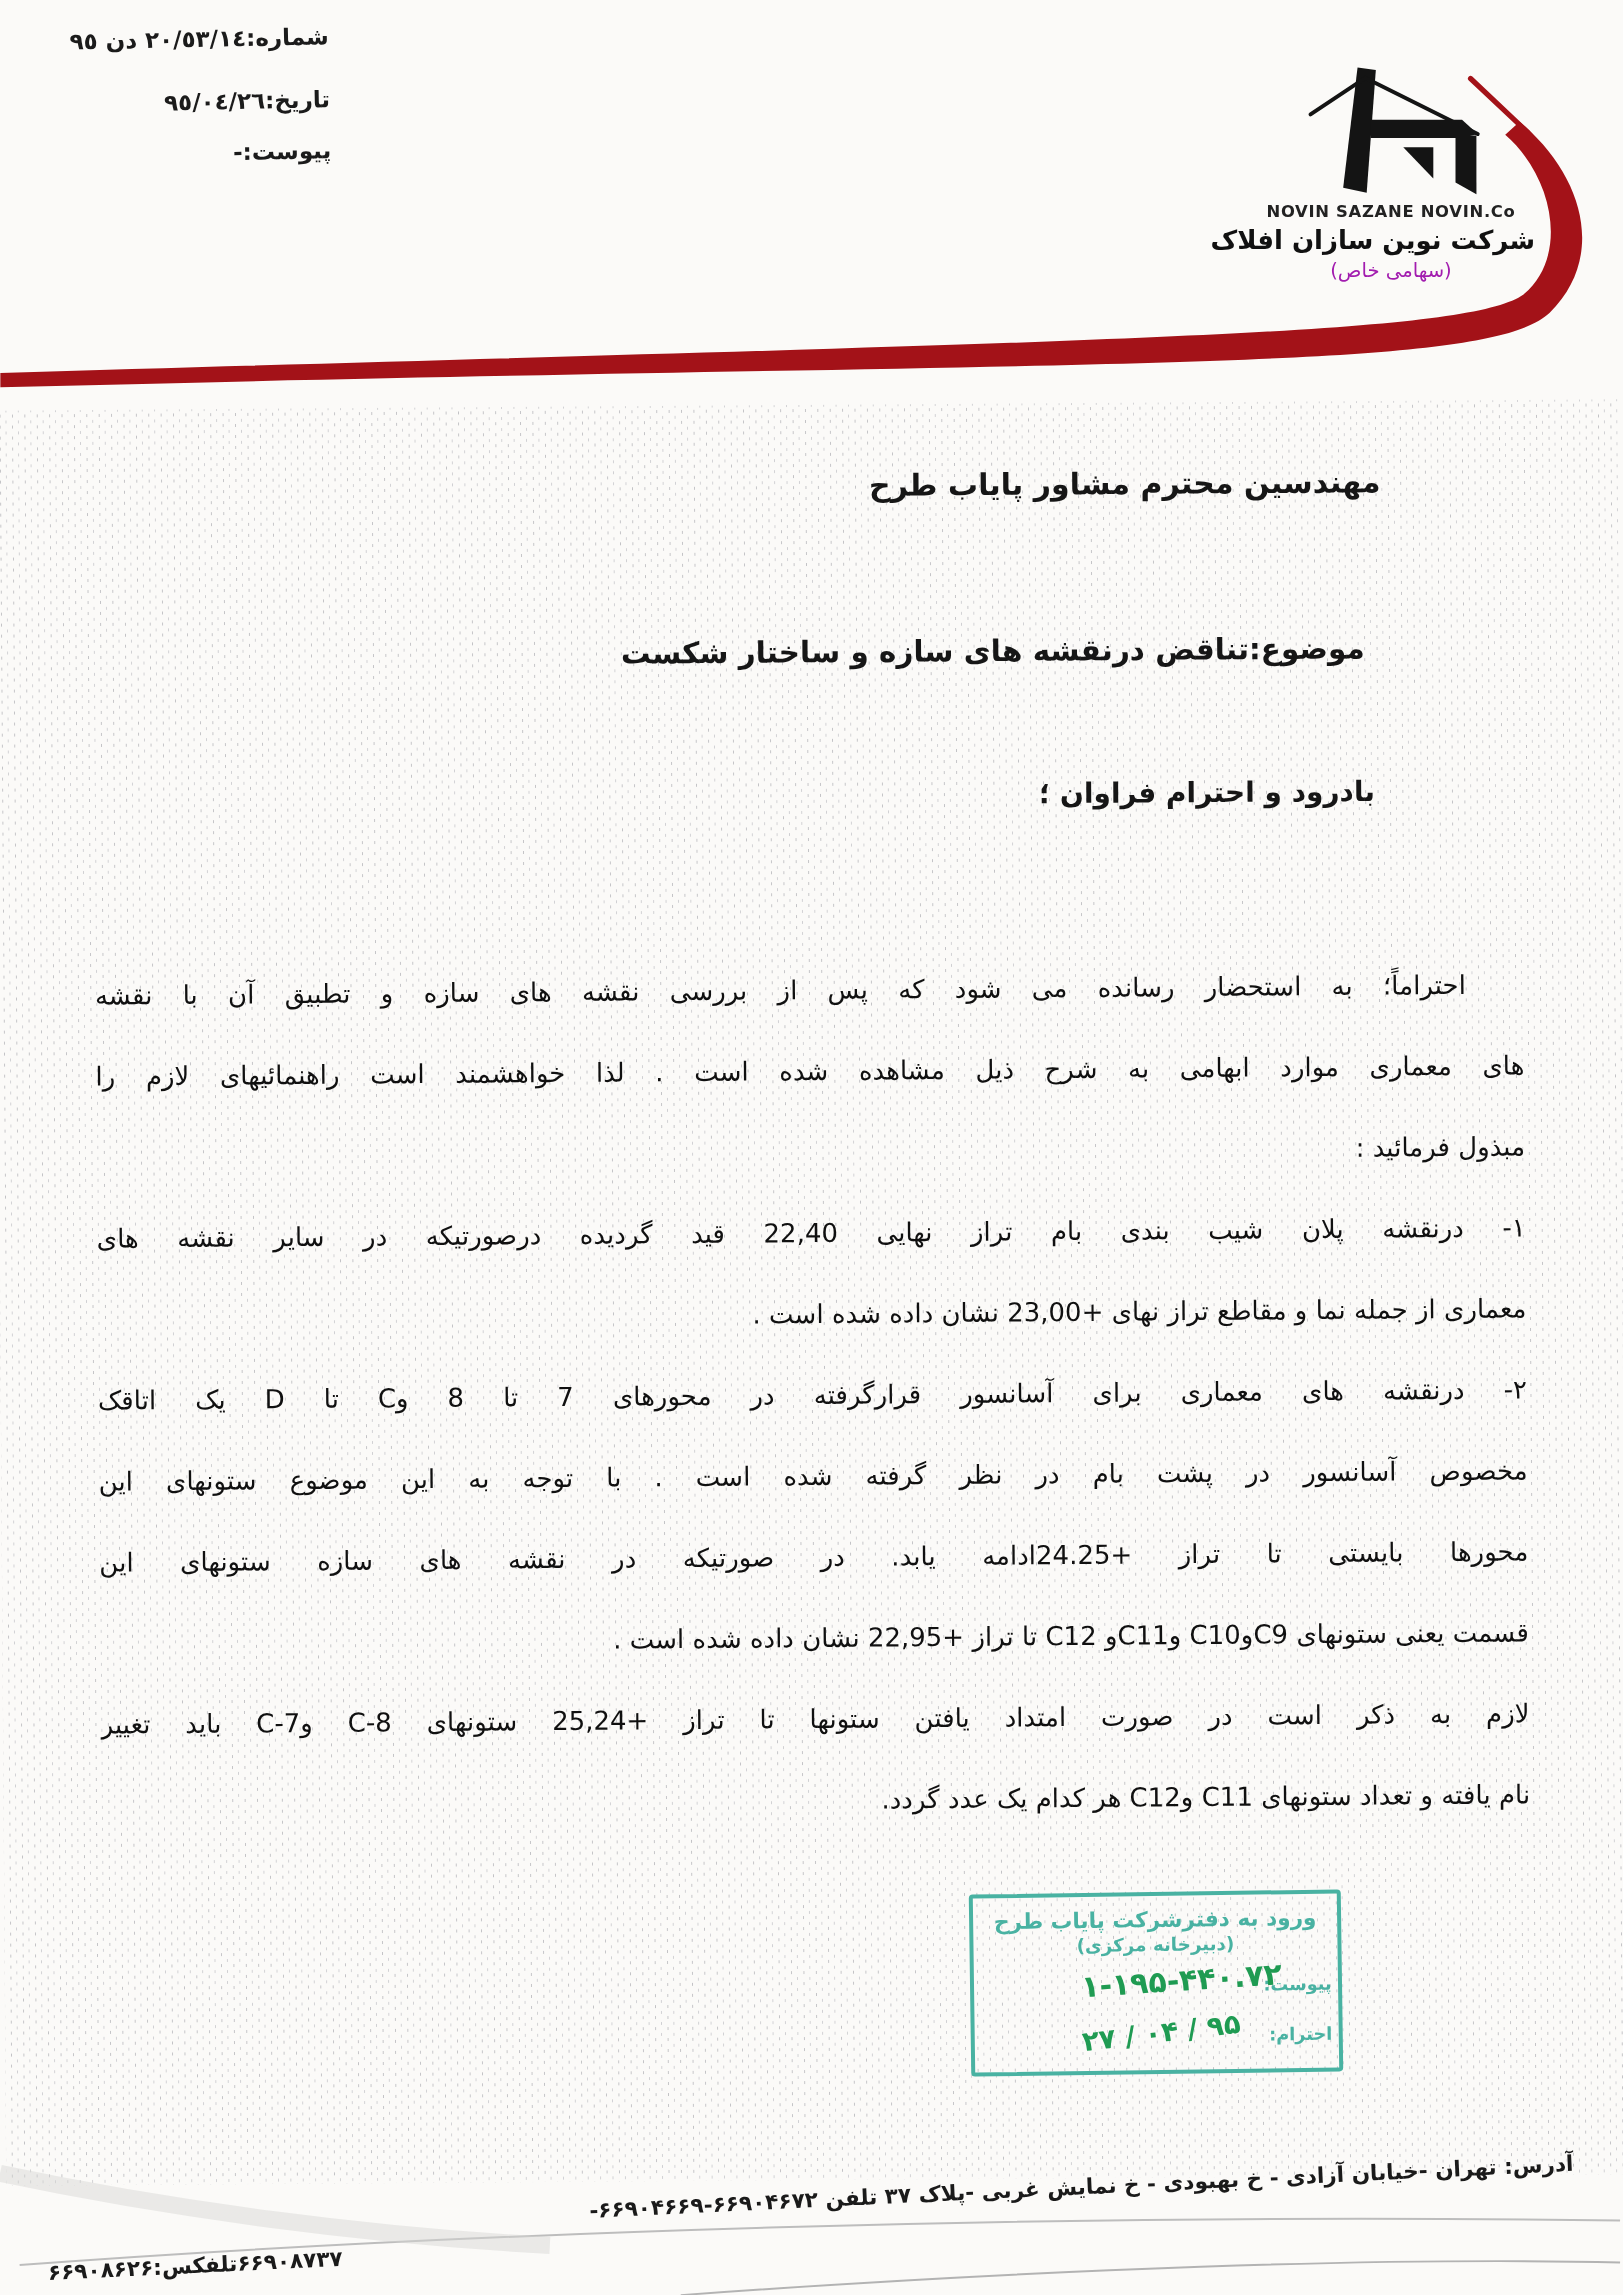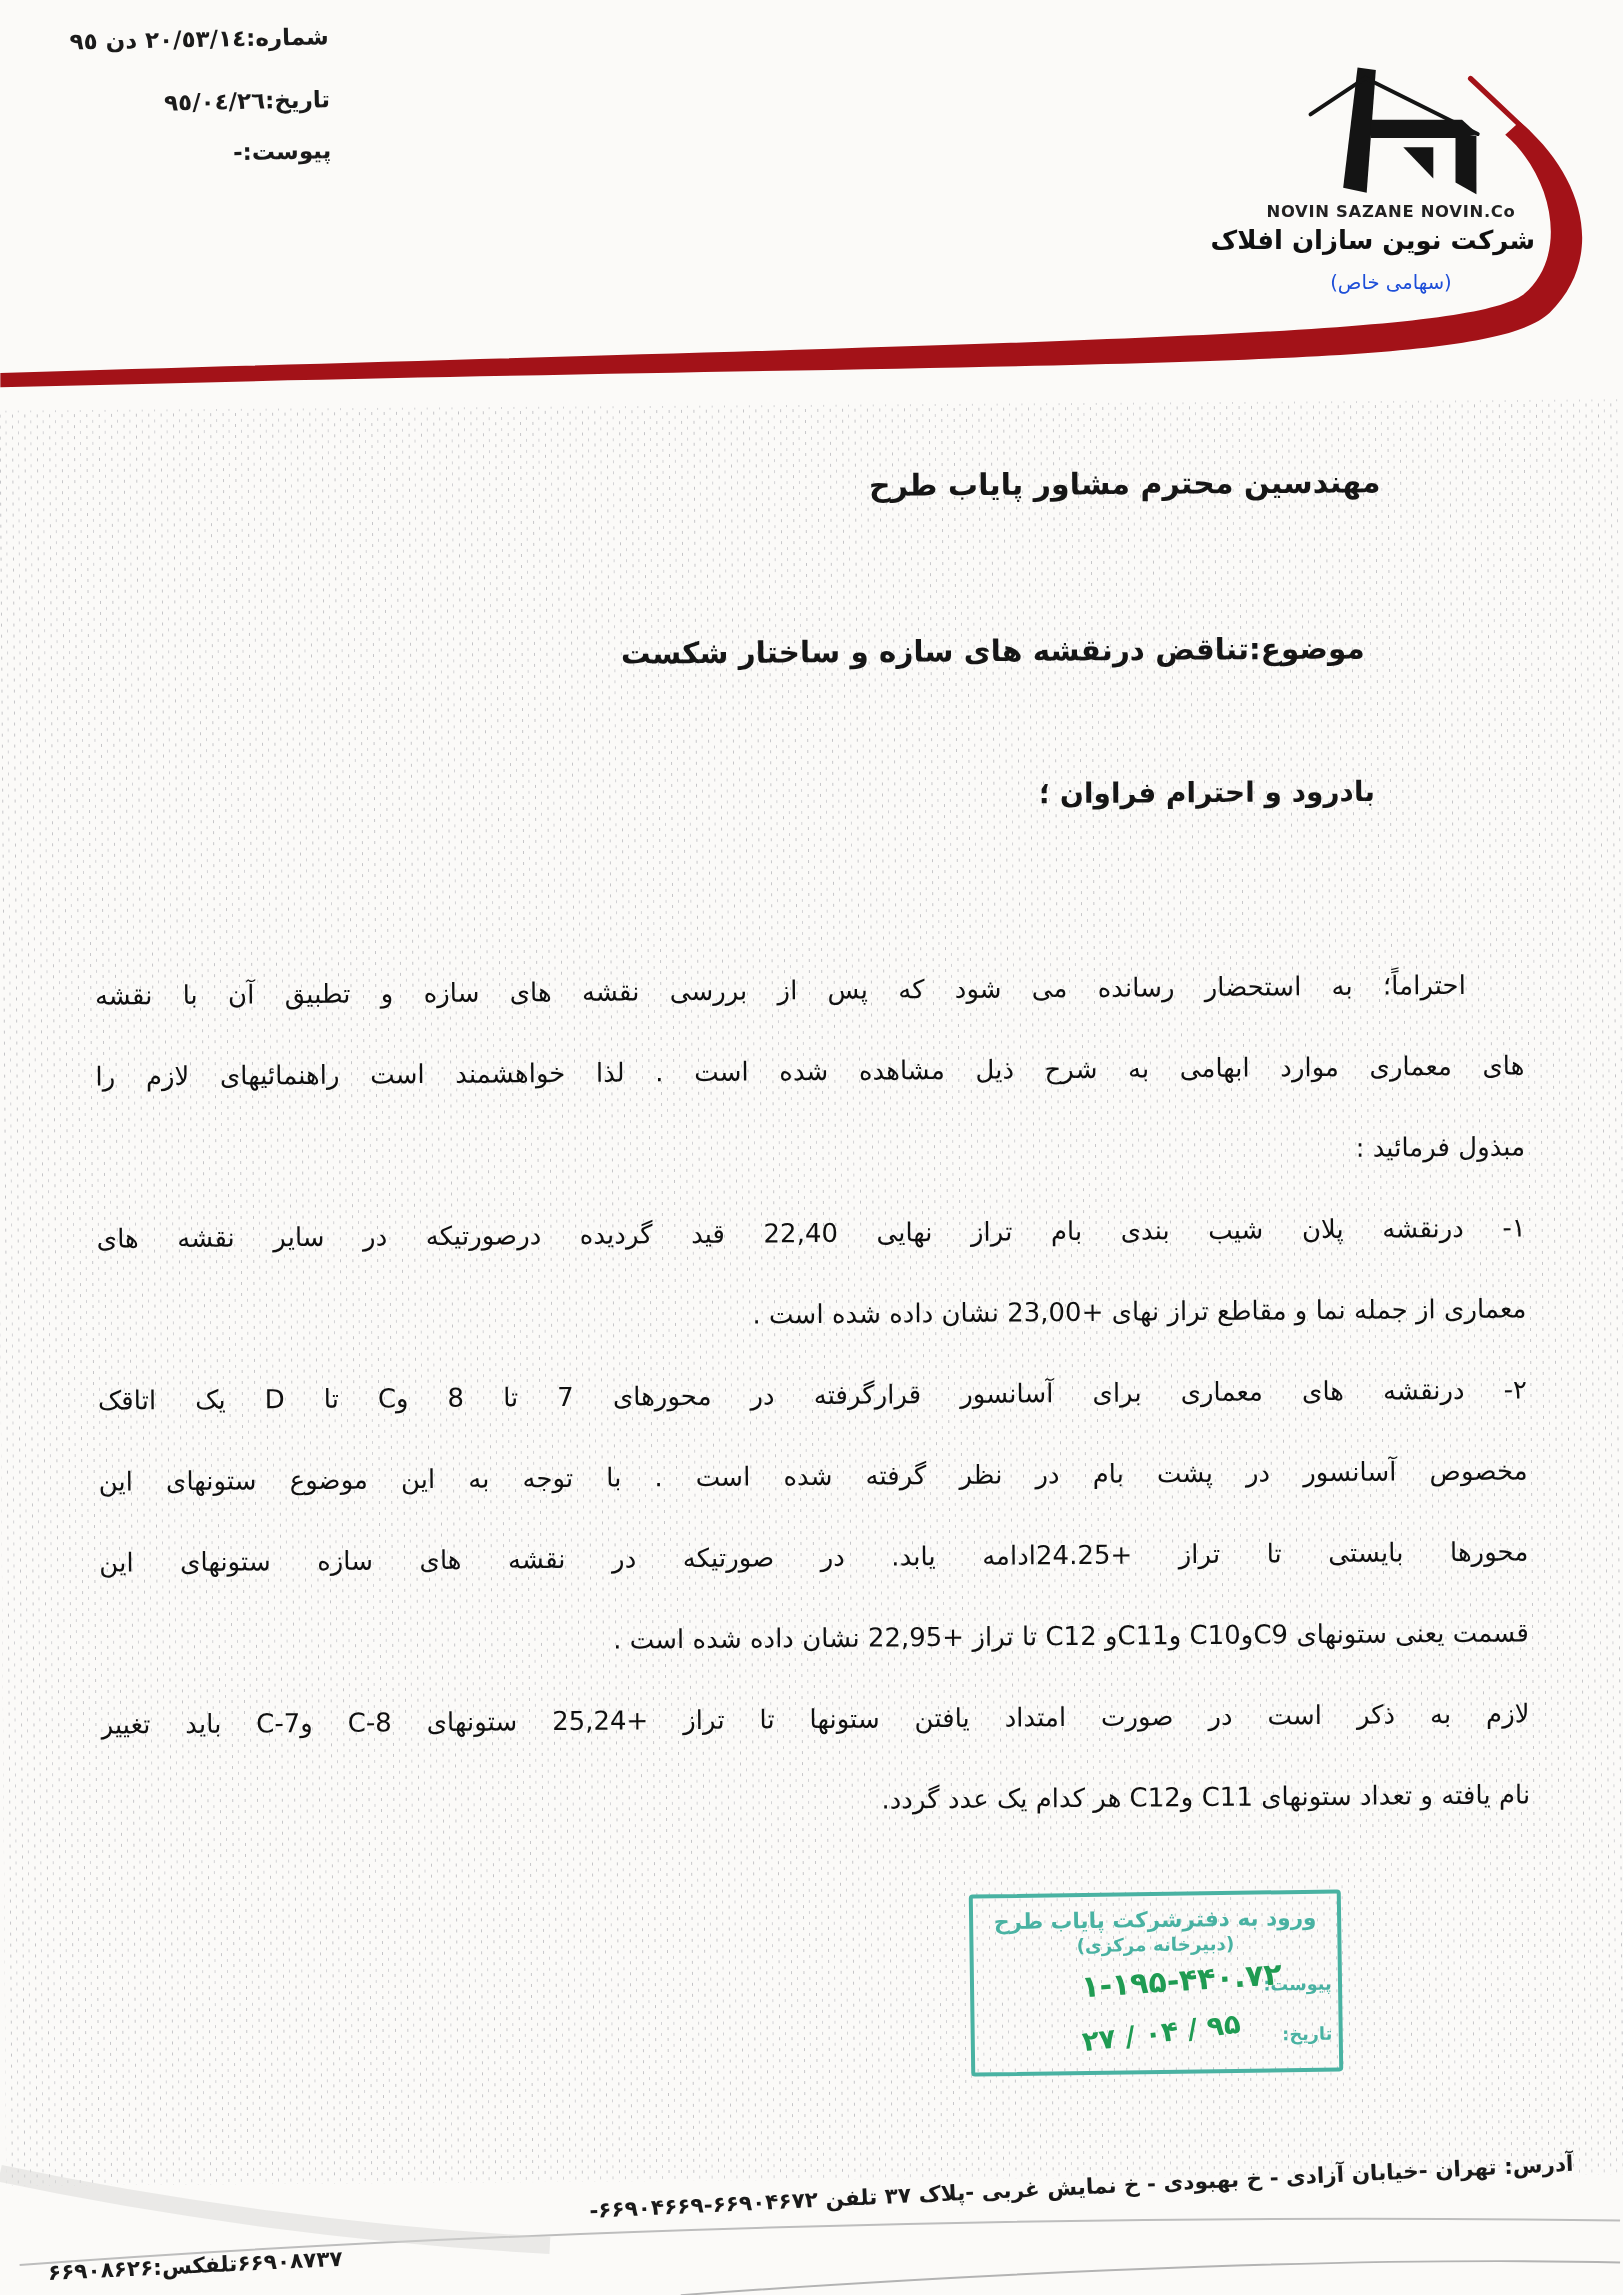--- a/index.html
+++ b/index.html
@@ -26,21 +26,21 @@
   }
   .ref-line{white-space:nowrap;}
   .ref-line.l1{margin-bottom:37px;}
   .ref-line.l2{margin-bottom:25px;margin-left:51px;}
   .ref-line.l3{margin-left:68px;}
   
   .logo-block{position:absolute;left:1247px;top:58px;width:288px;text-align:center;}
   .logo-icon{display:block;margin:0 auto;}
   .logo-en{font-size:16.4px;font-weight:bold;letter-spacing:0.7px;color:#222;margin-top:1.3px;white-space:nowrap;}
   .logo-fa{font-size:26px;font-weight:bold;direction:rtl;color:#111;margin-top:3.9px;white-space:nowrap;}
-  .logo-type{font-size:19.6px;direction:rtl;color:#1d4ed8;margin-top:16px;}
+  .logo-type{font-size:19.6px;direction:rtl;color:#a21caf;margin-top:4px;}
   
   .swoosh{position:absolute;left:0;top:0;width:1624px;height:458px;pointer-events:none;}
   
   .recipient{position:absolute;top:466px;right:243px;direction:rtl;font-size:30px;font-weight:bold;white-space:nowrap;transform:rotate(-0.4deg);}
   .subject{position:absolute;top:634px;right:259px;direction:rtl;font-size:29.5px;font-weight:bold;white-space:nowrap;transform:rotate(-0.4deg);}
   .greeting{position:absolute;top:776px;right:249px;direction:rtl;font-size:28px;font-weight:bold;white-space:nowrap;transform:rotate(-0.4deg);}
   
   .body-text{
     position:absolute;top:950px;left:98px;right:97px;
     direction:rtl;font-size:26px;line-height:81px;color:#101010;
@@ -132,21 +132,21 @@
     <div class="bl rt">قسمت یعنی ستونهای C9وC10 وC11و C12 تا تراز +22,95 نشان داده شده است .</div>
     <div class="bl just">لازم به ذکر است در صورت امتداد یافتن ستونها تا تراز +25,24 ستونهای C-8 وC-7 باید تغییر</div>
     <div class="bl rt">نام یافته و تعداد ستونهای C11 وC12 هر کدام یک عدد گردد.</div>
   </div>
 
   <div class="stamp">
     <div class="s1">ورود به دفترشرکت پایاب طرح</div>
     <div class="s2">(دبیرخانه مرکزی)</div>
     <div class="lbl n">پیوست:</div>
     <div class="val n">۱-۱۹۵-۴۴۰.۷۲</div>
-    <div class="lbl d">تاریخ:</div>
+    <div class="lbl d">احترام:</div>
     <div class="val d">۹۵ / ۰۴ / ۲۷</div>
   </div>
 
   <svg class="artifacts" viewBox="0 0 2481 227" aria-hidden="true">
     <path d="M30,180 C700,130 1600,100 2475,112" stroke="#bdbdbd" stroke-width="3" fill="none"></path>
     <path d="M1040,226 C1600,185 2120,168 2475,176" stroke="#b3b3b3" stroke-width="3" fill="none"></path>
     <path d="M0,40 C260,95 560,135 840,150" stroke="#d4d4d2" stroke-width="26" fill="none" opacity="0.45"></path>
   </svg>
 
   <div class="footer">

